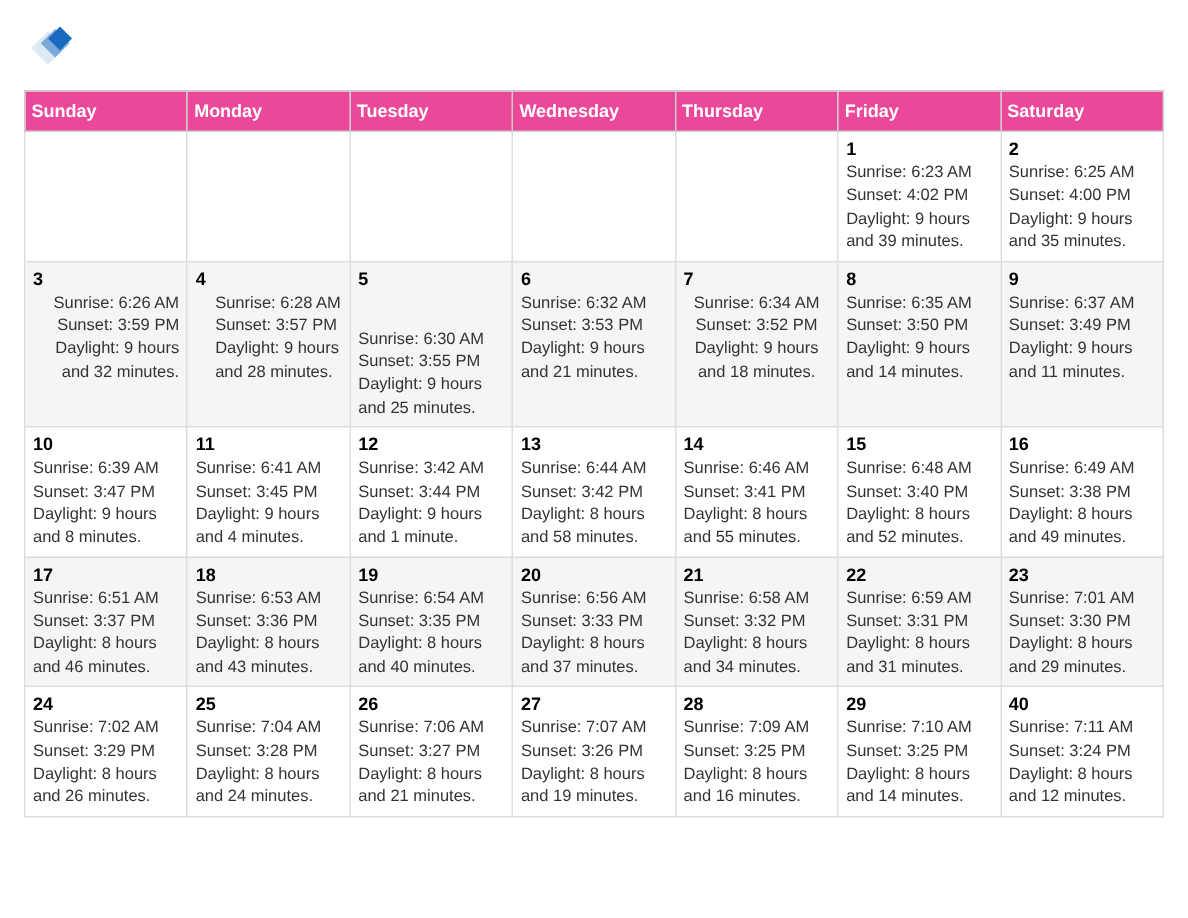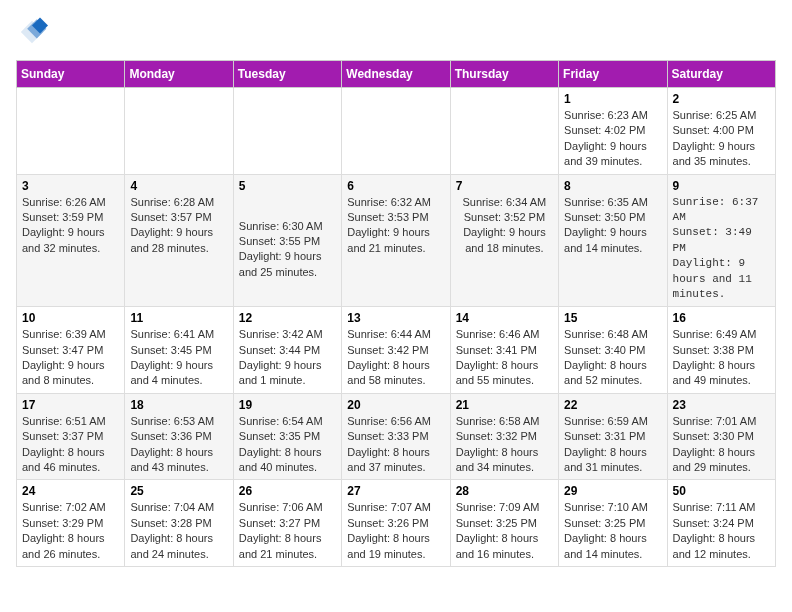--- a/index.html
+++ b/index.html
@@ -43,21 +43,21 @@
     .subtitle {
       font-size: 15px;
       color: #555;
     }
     table {
       width: 100%;
       border-collapse: collapse;
       font-size: 11px;
     }
     thead tr th {
-      background-color: #a21caf;
+      background-color: #ec4899;
       color: #fff;
       padding: 6px 4px;
       text-align: left;
       font-weight: bold;
       font-size: 12px;
       border: 1px solid #ccc;
     }
     tbody tr td {
       vertical-align: top;
       padding: 4px 5px;
@@ -136,27 +136,27 @@
         <td>
           <span class="day-num">2</span>
           <div class="day-info" style="white-space: pre-line;">Sunrise: 6:25 AM
 Sunset: 4:00 PM
 Daylight: 9 hours and 35 minutes.</div>
         </td>
       </tr>
       <tr>
         <td>
           <span class="day-num">3</span>
-          <div class="day-info" style="white-space: pre-line;">Sunrise: 6:26 AM
+          <div class="day-info" style="white-space: pre-line; text-align: right;">Sunrise: 6:26 AM
 Sunset: 3:59 PM
 Daylight: 9 hours and 32 minutes.</div>
         </td>
         <td>
           <span class="day-num">4</span>
-          <div class="day-info" style="white-space: pre-line;">Sunrise: 6:28 AM
+          <div class="day-info" style="white-space: pre-line; margin-left: 13px;">Sunrise: 6:28 AM
 Sunset: 3:57 PM
 Daylight: 9 hours and 28 minutes.</div>
         </td>
         <td>
           <span class="day-num">5</span>
           <div class="day-info" style="white-space: pre-line; margin-top: 26px;">Sunrise: 6:30 AM
 Sunset: 3:55 PM
 Daylight: 9 hours and 25 minutes.</div>
         </td>
         <td>
@@ -172,21 +172,21 @@
 Daylight: 9 hours and 18 minutes.</div>
         </td>
         <td>
           <span class="day-num">8</span>
           <div class="day-info" style="white-space: pre-line;">Sunrise: 6:35 AM
 Sunset: 3:50 PM
 Daylight: 9 hours and 14 minutes.</div>
         </td>
         <td>
           <span class="day-num">9</span>
-          <div class="day-info" style="white-space: pre-line; font-family: Liberation Mono, monospace;">Sunrise: 6:37 AM
+          <div class="day-info" style="white-space: pre-line;">Sunrise: 6:37 AM
 Sunset: 3:49 PM
 Daylight: 9 hours and 11 minutes.</div>
         </td>
       </tr>
       <tr>
         <td>
           <span class="day-num">10</span>
           <div class="day-info" style="white-space: pre-line;">Sunrise: 6:39 AM
 Sunset: 3:47 PM
 Daylight: 9 hours and 8 minutes.</div>
@@ -303,20 +303,20 @@
 Sunset: 3:25 PM
 Daylight: 8 hours and 16 minutes.</div>
         </td>
         <td>
           <span class="day-num">29</span>
           <div class="day-info" style="white-space: pre-line;">Sunrise: 7:10 AM
 Sunset: 3:25 PM
 Daylight: 8 hours and 14 minutes.</div>
         </td>
         <td>
-          <span class="day-num">50</span>
+          <span class="day-num">40</span>
           <div class="day-info" style="white-space: pre-line;">Sunrise: 7:11 AM
 Sunset: 3:24 PM
 Daylight: 8 hours and 12 minutes.</div>
         </td>
       </tr>
     </tbody>
 </table>
 
 </body></html>

